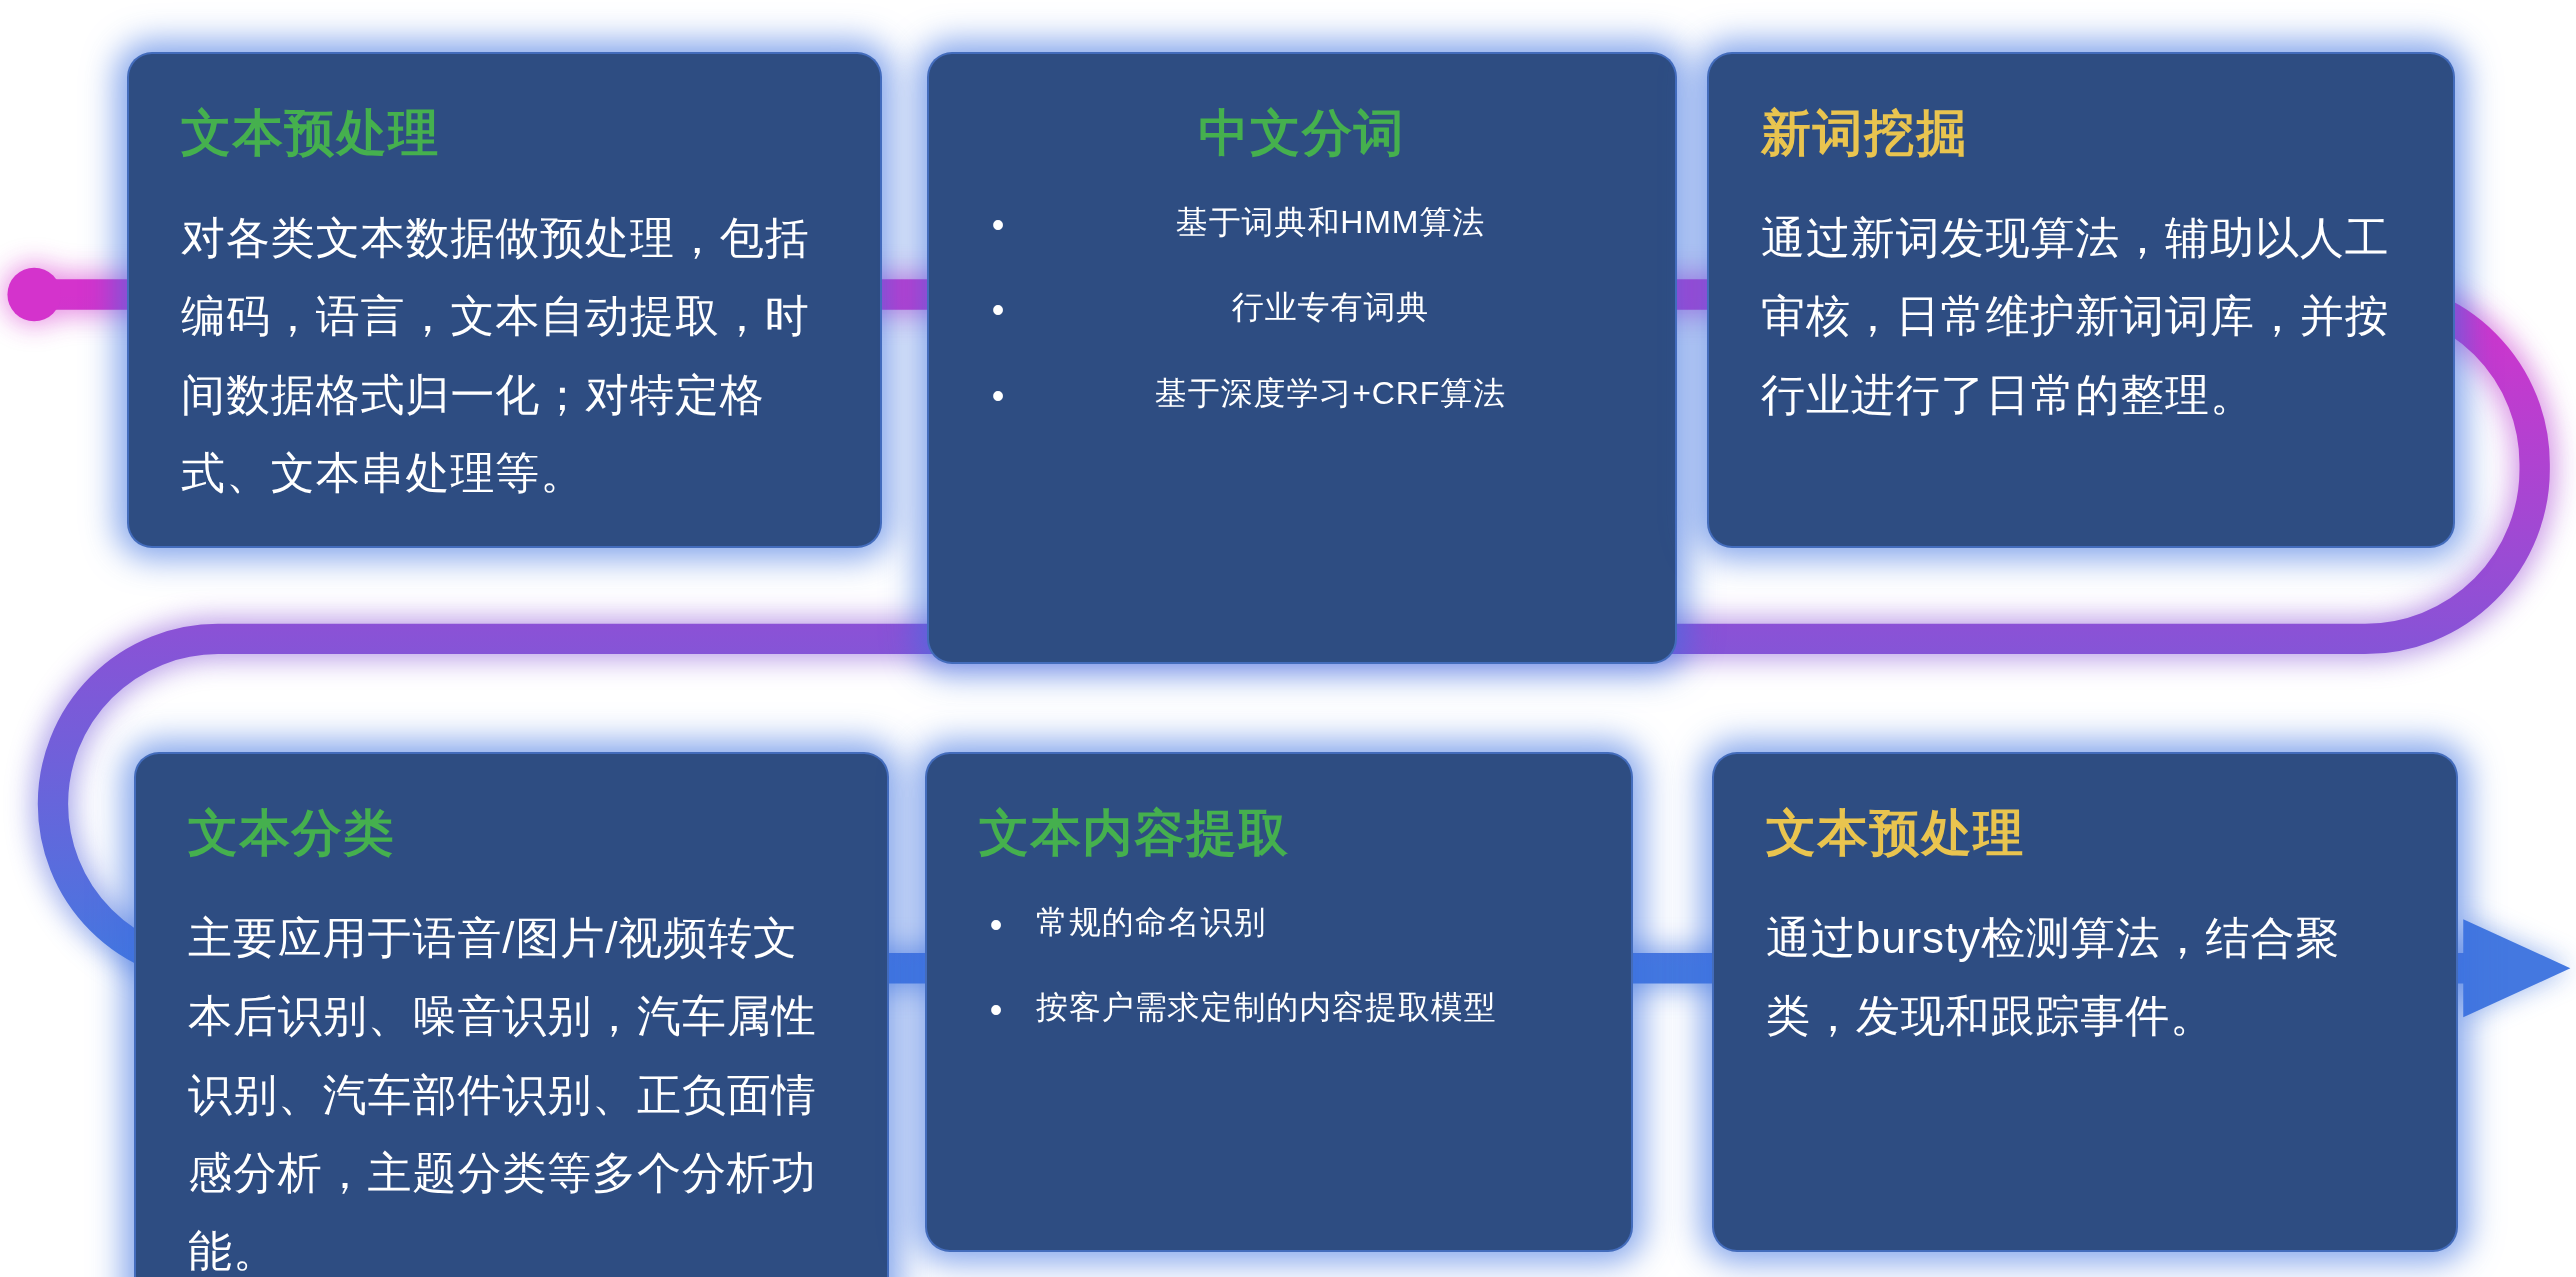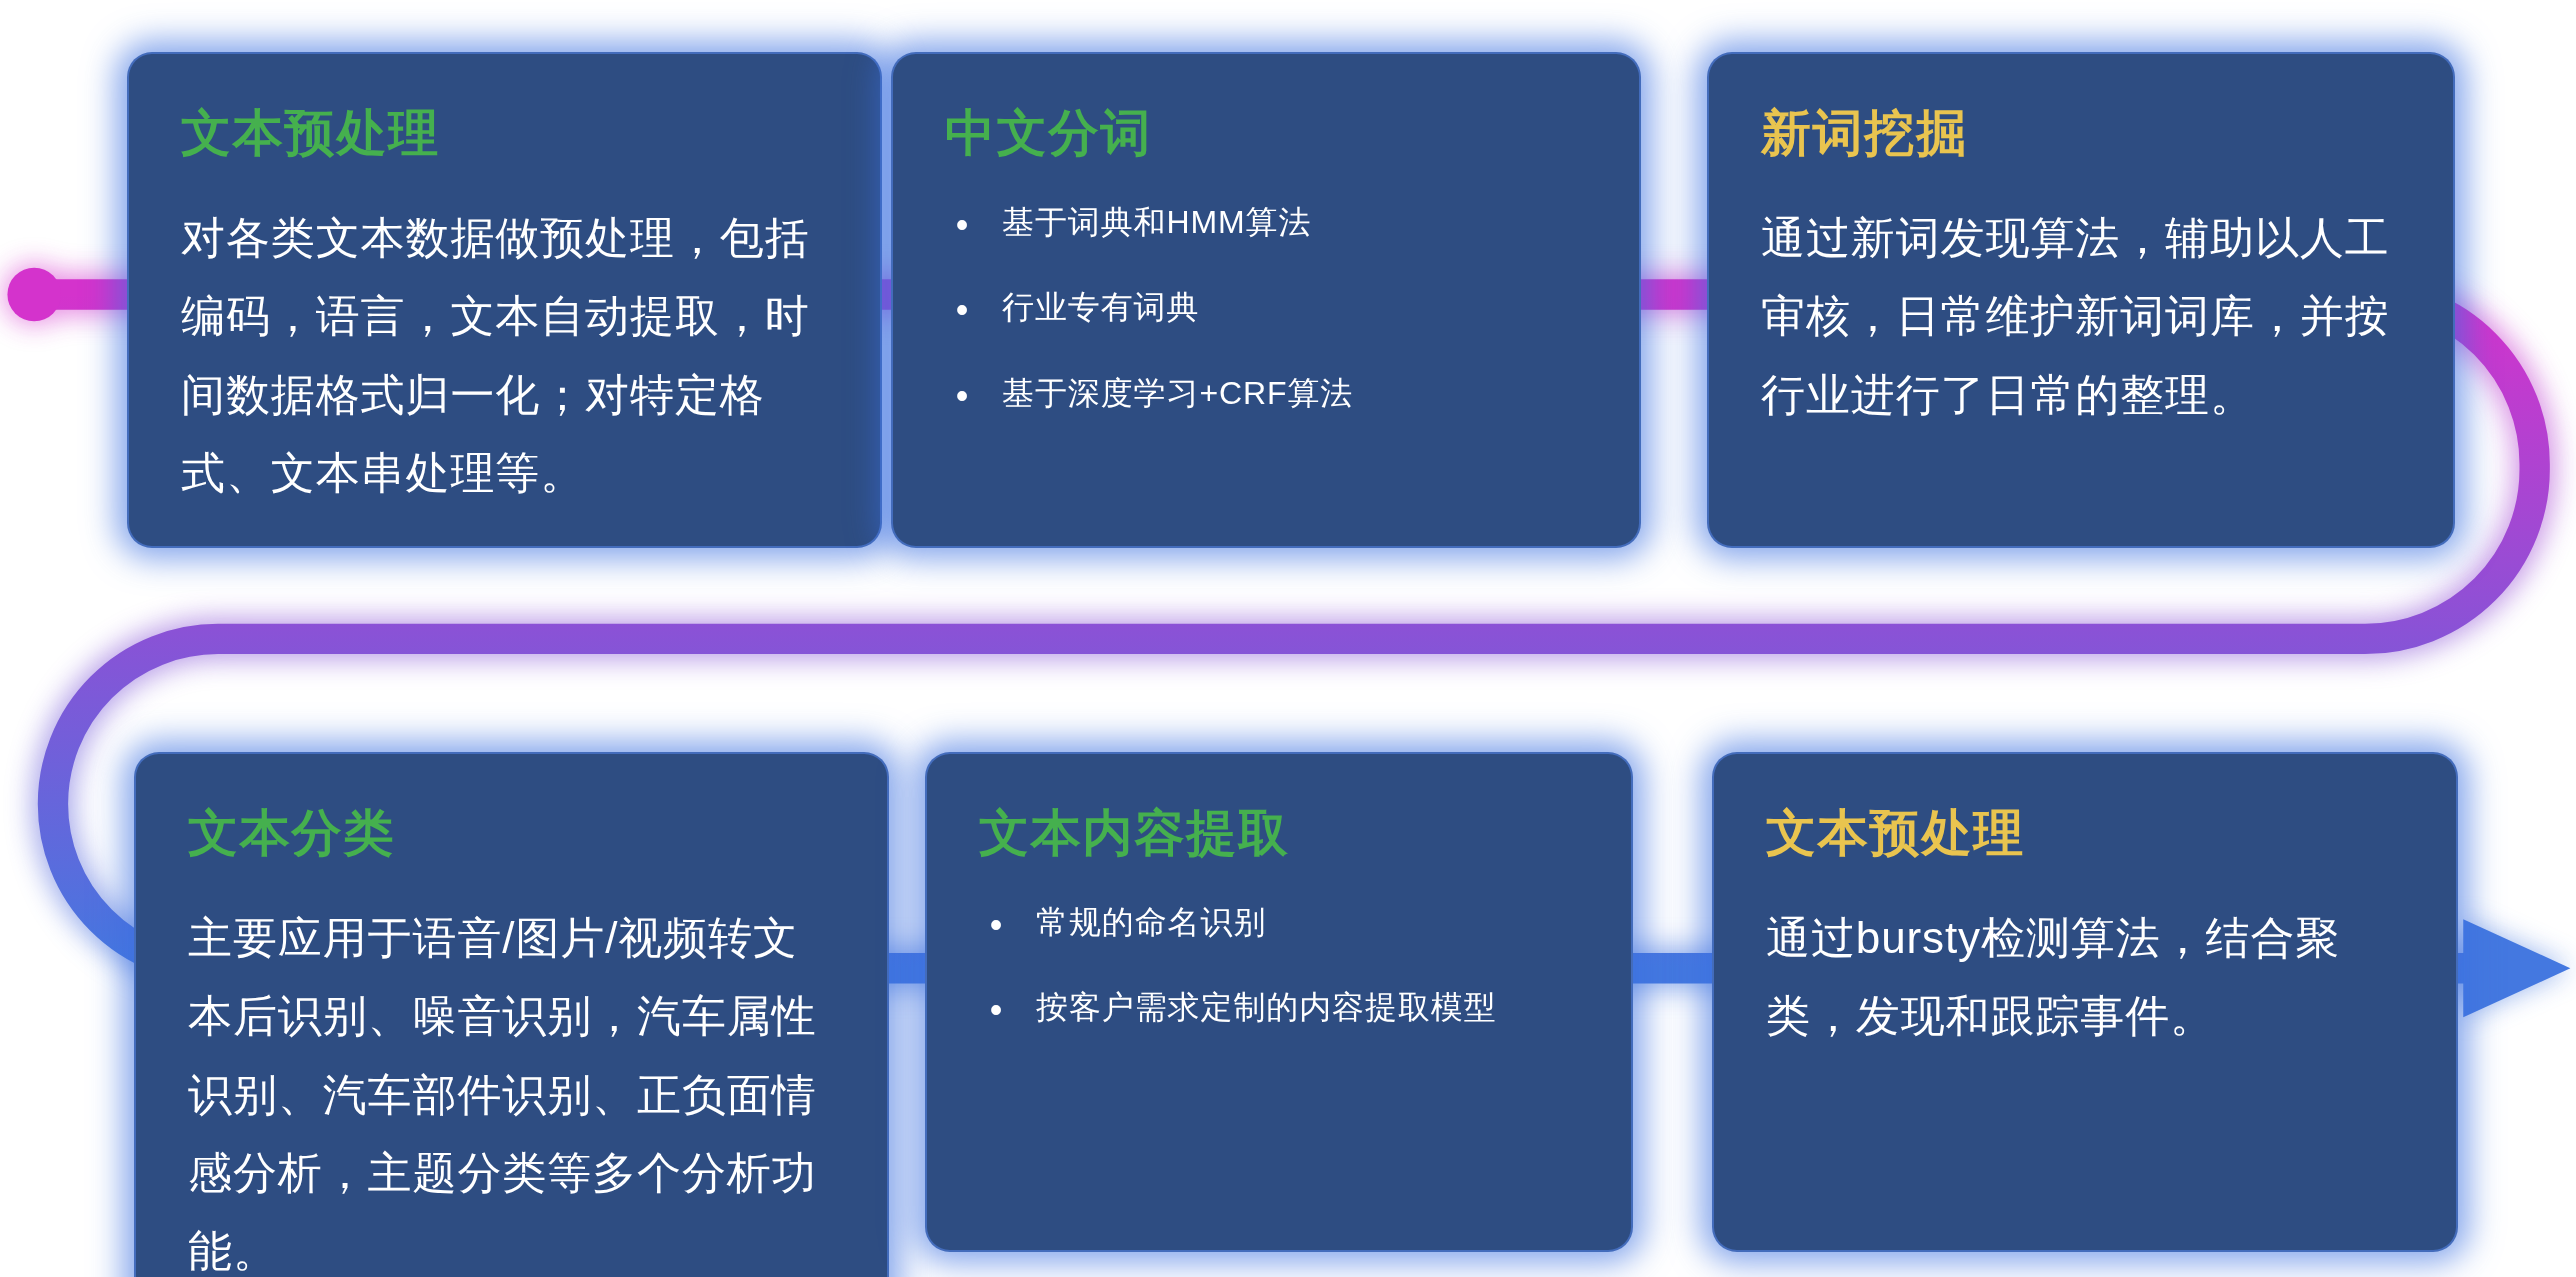--- a/index.html
+++ b/index.html
@@ -50,21 +50,21 @@
     letter-spacing:0.9px;
   }
   .card li::before{
     content:"•";
     position:absolute;
     left:10.7px;
     top:0;
     font-size:36px;
   }
   .c1{left:127px; top:52px;  width:755px; height:496px;}
-  .c2{left:891px;top:52px;  width:750px; height:496px;}
+  .c2{left:927px;top:52px;  width:750px; height:612px;text-align:center;}
   .c3{left:1707px;top:52px;  width:748px; height:496px;}
   .c4{left:134px; top:752px; width:755px; height:624px;}
   .c5{left:925px;top:752px; width:708px; height:500px;}
   .c6{left:1712px;top:752px; width:746px; height:500px;}
 </style>
 </head>
 <body>
 
 <div class="stage">
 

